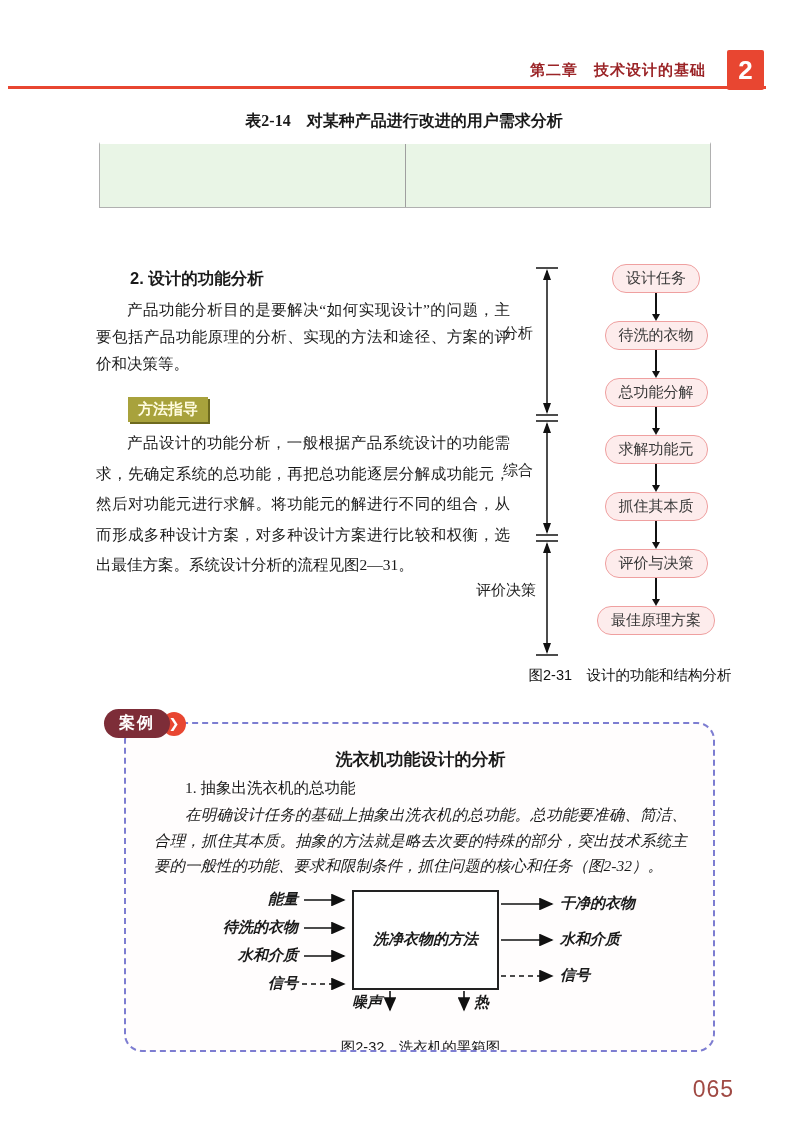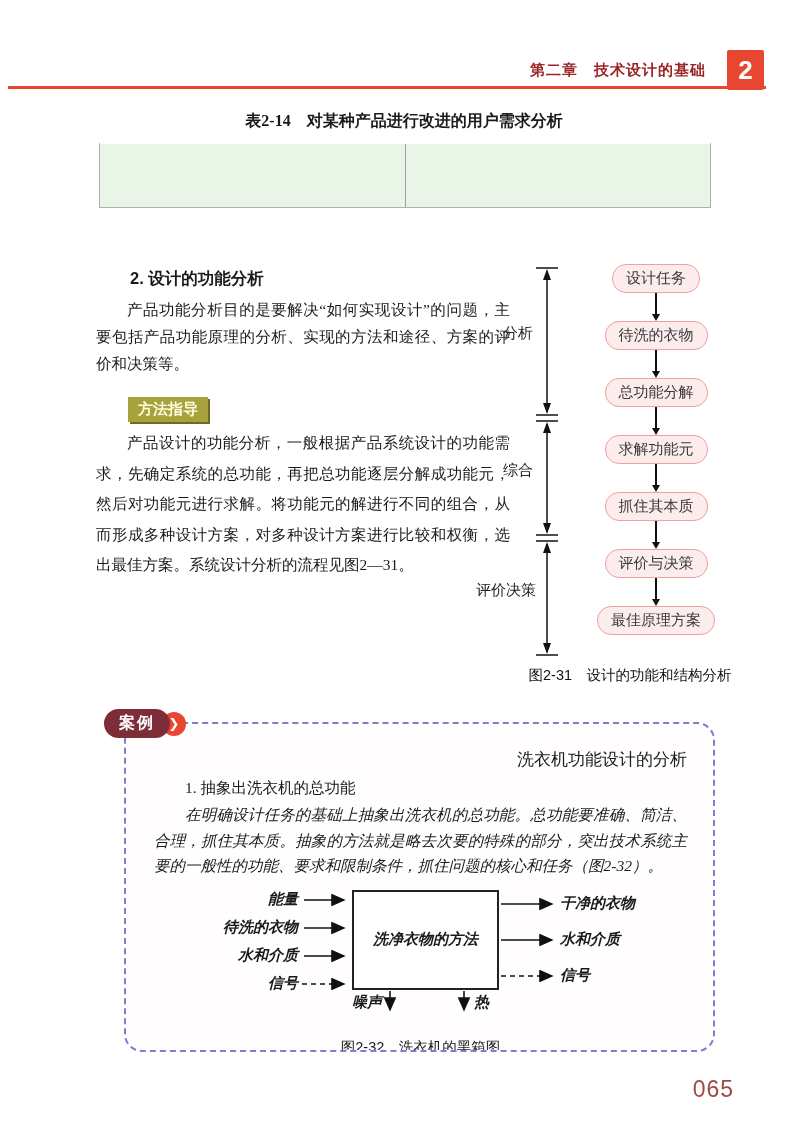--- a/index.html
+++ b/index.html
@@ -67,21 +67,21 @@
   
   .case-badge { position:absolute; top:709px; left:104px; display:flex; align-items:center; z-index:3;
     font-family:"Liberation Sans","DejaVu Sans",sans-serif; }
   .case-pill { background:#7d2d38; color:#fff; font-weight:bold; font-size:16px; padding:4px 15px;
     border-radius:16px; z-index:2; letter-spacing:2px; }
   .case-arrow-circle { width:24px; height:24px; background:#e84631; border-radius:50%; margin-left:-8px;
     display:flex; align-items:center; justify-content:center; color:#fff; font-size:13px; z-index:1; }
   .case-box { position:absolute; top:722px; left:124px; width:591px; height:330px;
     border:2px dashed #7d7dd1; border-radius:18px; background:#fffdfd;
     padding:24px 26px 0 28px; overflow:hidden; }
-  .case-title { text-align:right; font-weight:normal; font-size:17px; margin-bottom:7px; }
+  .case-title { text-align:center; font-weight:bold; font-size:17px; margin-bottom:7px; }
   .case-sub { font-size:15.5px; text-indent:2em; margin-bottom:3px; }
   .case-para { font-size:15.5px; font-style:italic; line-height:25.5px; text-align:justify; text-indent:2em; }
 
   
   .blackbox { position:relative; height:148px; margin-top:5px; font-style:italic; font-weight:bold; font-size:15px; }
   .bb-svg { position:absolute; left:0; top:0; pointer-events:none; }
   .bb-svg line { stroke:#111; stroke-width:1.6; }
   .bb-center { position:absolute; left:198px; top:6px; width:147px; height:100px; border:2px solid #222;
     display:flex; align-items:center; justify-content:center; background:#fff; }
   .bb-input { position:absolute; left:24px; width:120px; text-align:right; }

